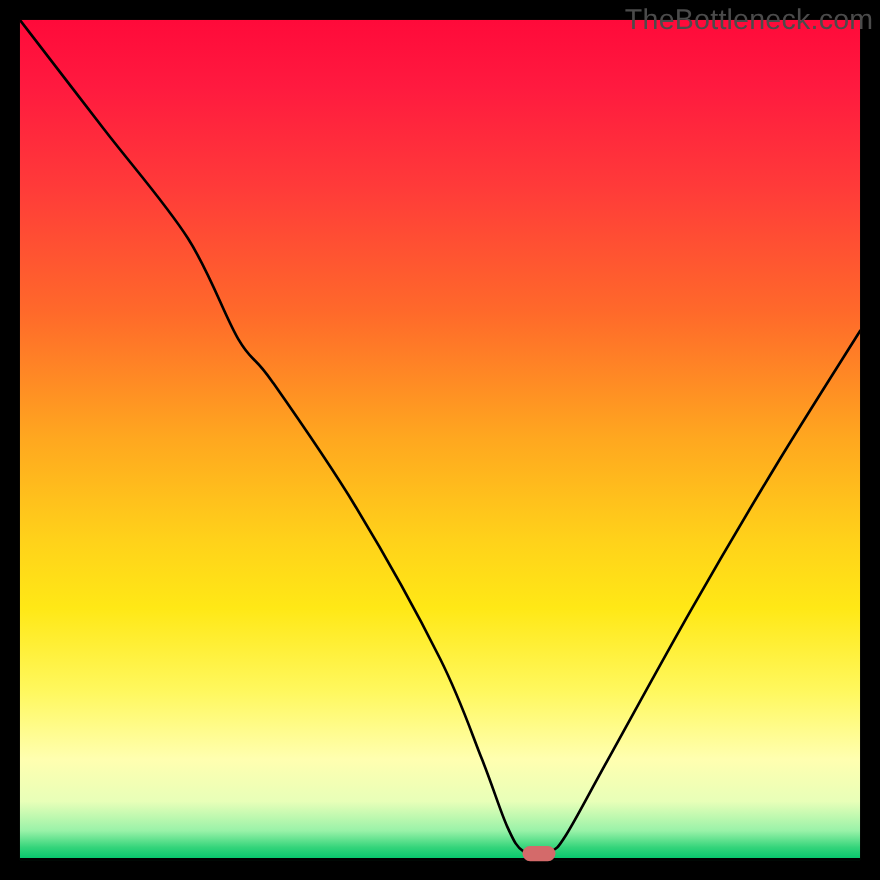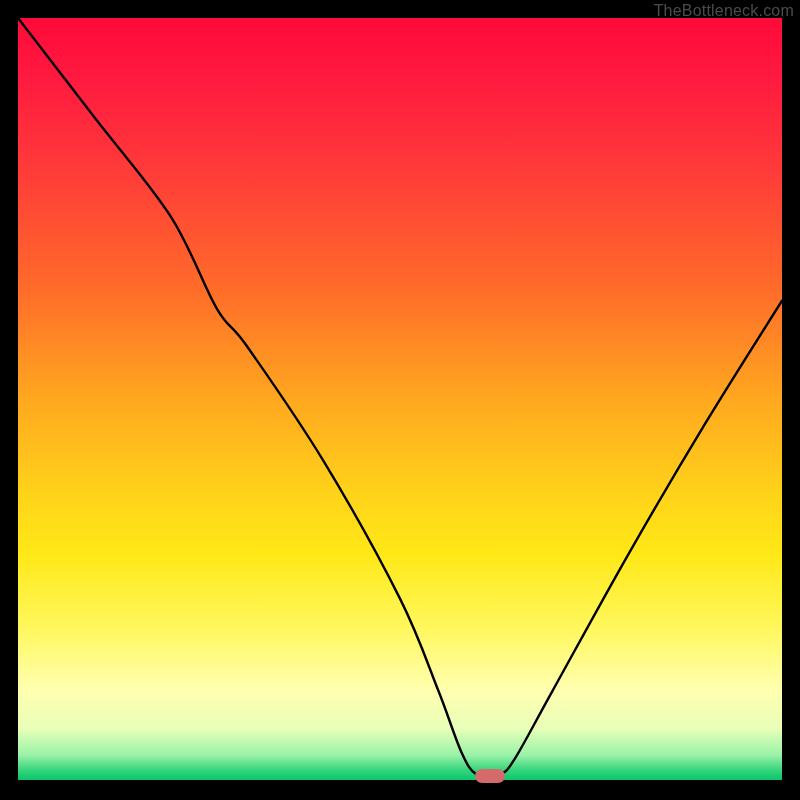--- a/index.html
+++ b/index.html
@@ -26,21 +26,21 @@
   .gradient {
     position: absolute;
     left: 0;
     top: 0;
     width: 100%;
     height: 100%;
   }
   .watermark {
     position: absolute;
     font-family: Arial, Helvetica, sans-serif;
-    font-size: 16px;
+    font-size: 26px;
     font-weight: 500;
     letter-spacing: 0.2px;
   }
   .curve {
     position: absolute;
     left: 0;
     top: 0;
     width: 100%;
     height: 100%;
   }

